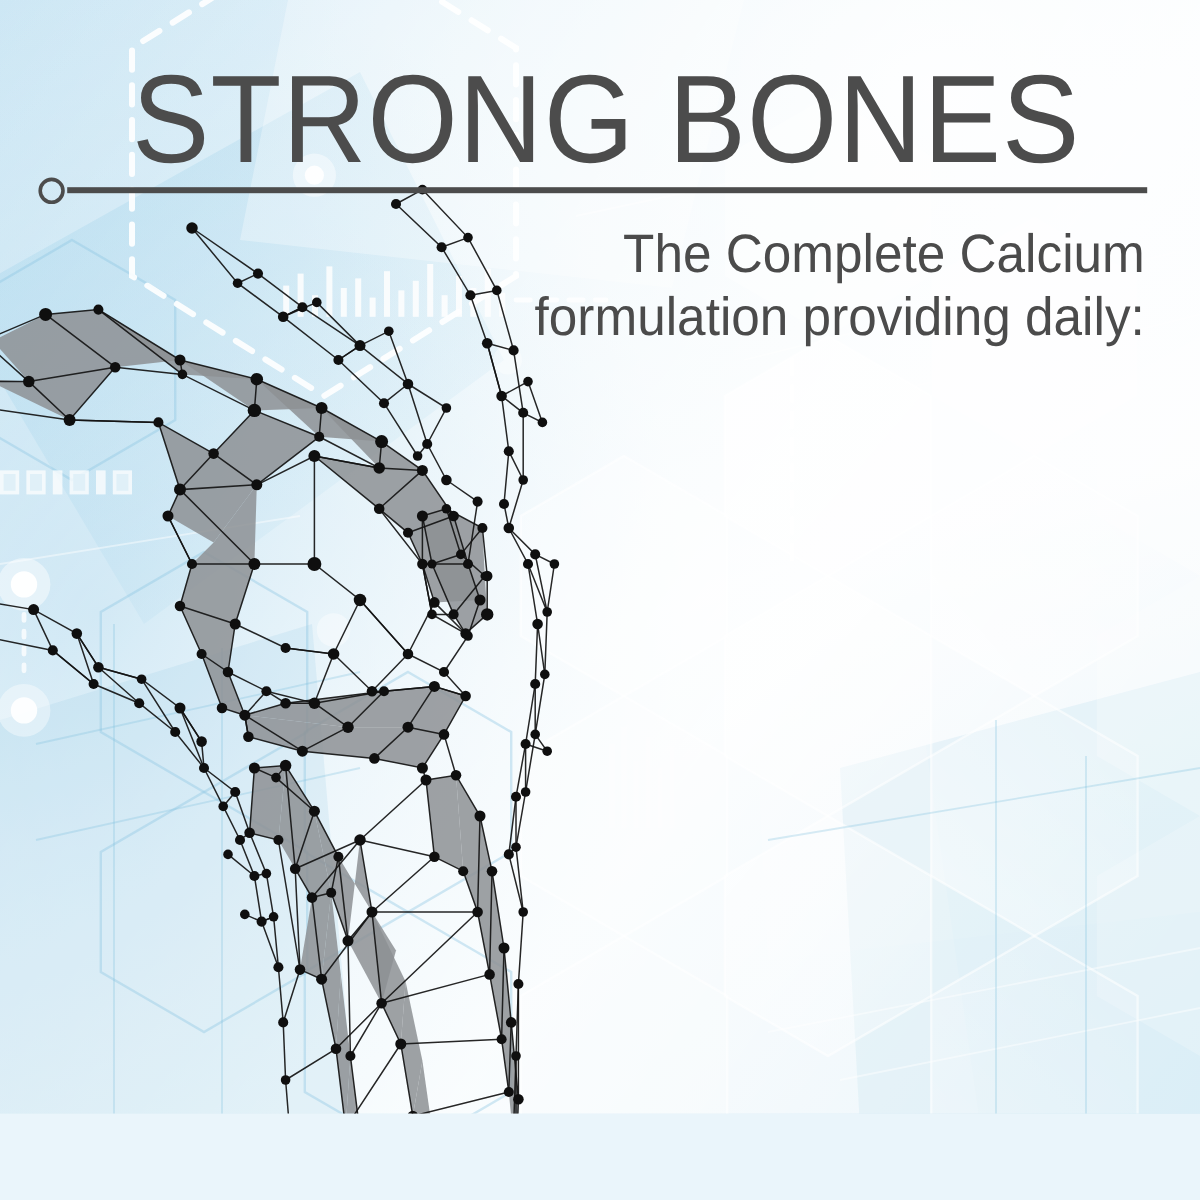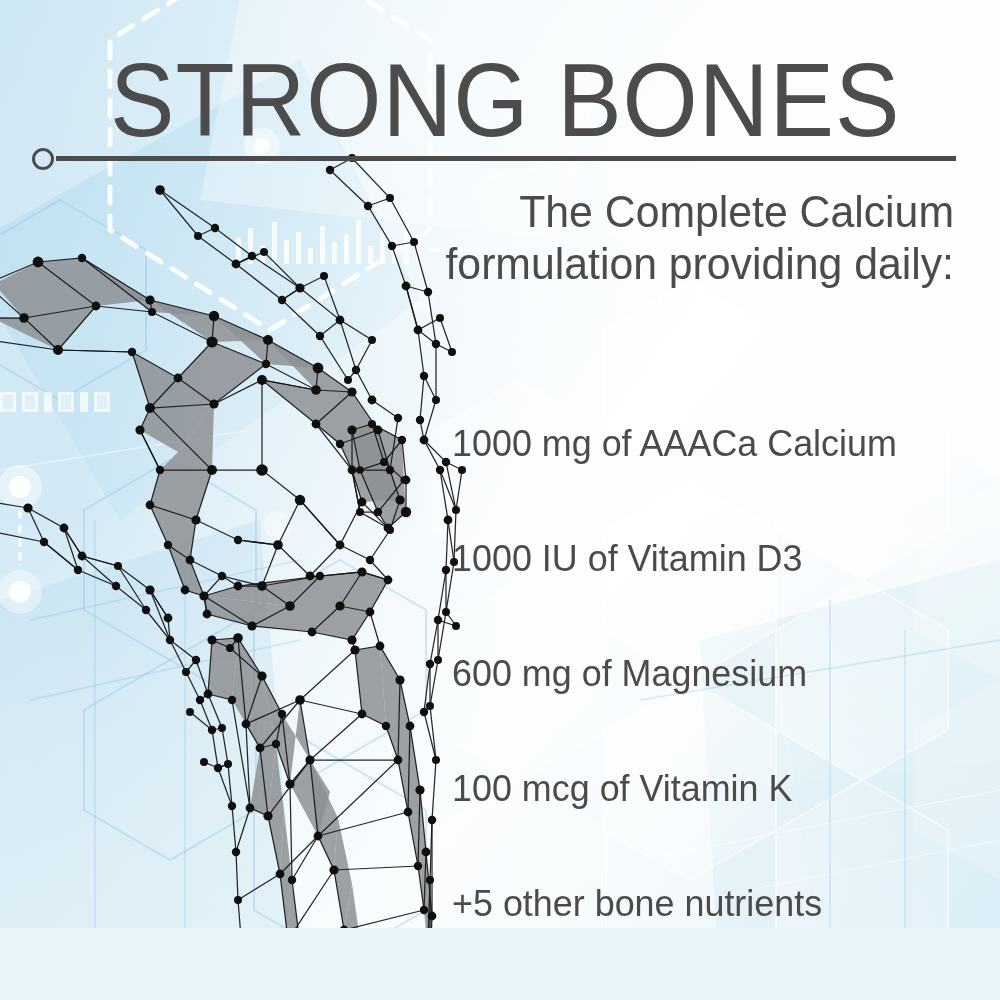--- a/index.html
+++ b/index.html
@@ -541,21 +541,14 @@
   <div id="rule-wrap">
     <div id="rule-circle"></div>
     <div id="rule-line"></div>
   </div>
 
   <div id="subtitle">
     <span class="sline">The Complete Calcium</span>
     <span class="sline">formulation providing daily:</span>
   </div>
 
-  <div id="list">
-    <span class="list-item">1000 mg of AAACa Calcium</span>
-    <span class="list-item">1000 IU of Vitamin D3</span>
-    <span class="list-item">600 mg of Magnesium</span>
-    <span class="list-item">100 mcg of Vitamin K</span>
-    <span class="list-item">+5 other bone nutrients</span>
-  </div>
 
 </div>
 
 </body></html>

